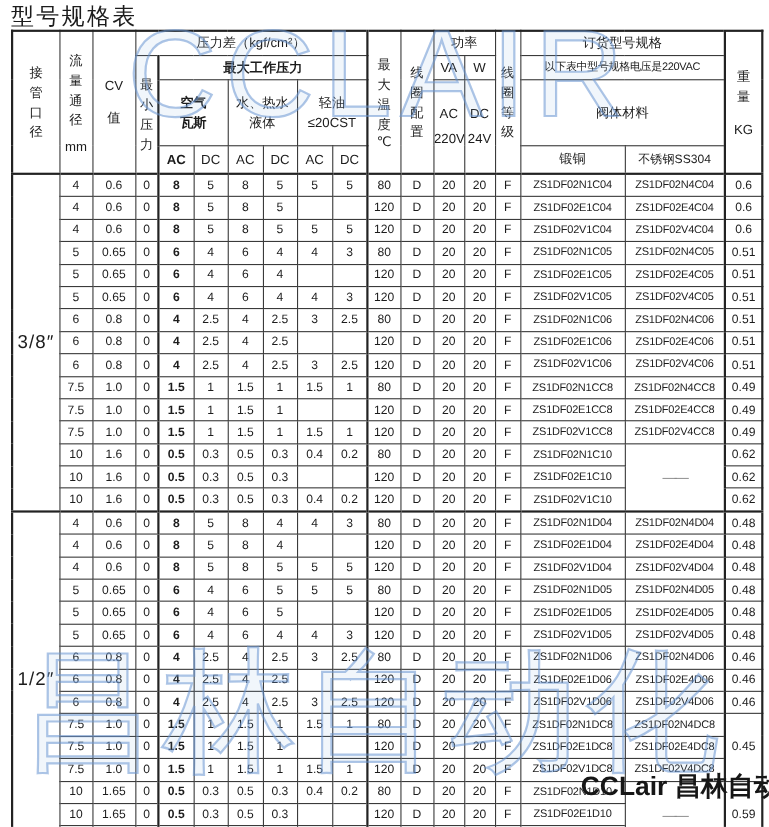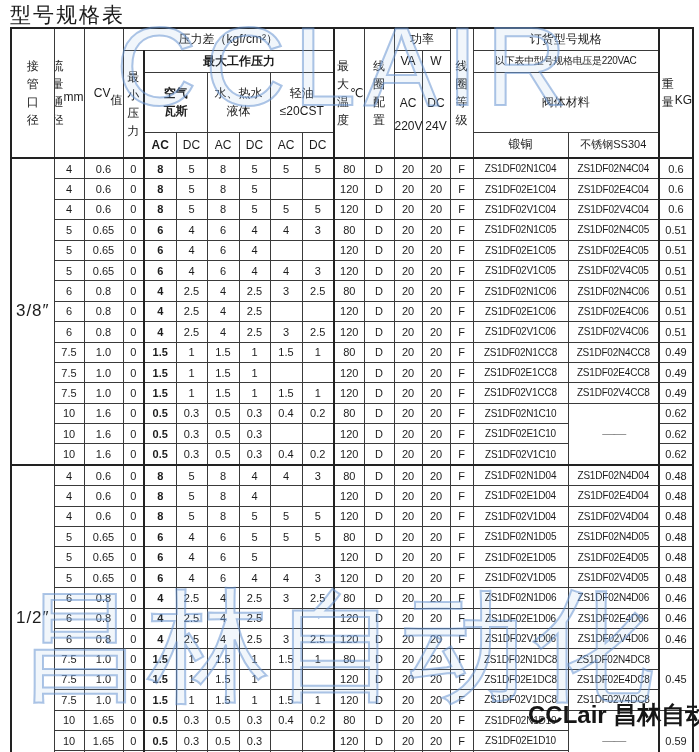--- a/index.html
+++ b/index.html
@@ -23,21 +23,21 @@
   }
   thead td{font-size:12px;}
   tr.h1{height:22px;} tr.h2{height:22px;} tr.h3{height:60px;} tr.h4{height:26px;}
   tbody td{height:19.4px;}
   tbody tr:first-child td{border-top:2px solid #222;}
   tr.group-start td{border-top:2px solid #222;}
   .bl1{border-left:2px solid #222;font-weight:bold;}
   .bl2{border-left:2px solid #222;}
   
   .vs{display:inline-block;width:1.15em;word-break:break-all;line-height:1.5;font-size:12px;}
-  .vwrap{display:flex;flex-direction:row;align-items:center;justify-content:flex-end;}
+  .vwrap{display:flex;flex-direction:column;align-items:center;justify-content:flex-end;}
   .gap8{margin-top:8px;} .gap14{margin-top:14px;}
   .c-group{font-size:17px;letter-spacing:1px;text-align:center;}
   .c-model{font-size:10px;letter-spacing:-0.2px;}
   .dash{color:#8a8a8a;font-size:13px;letter-spacing:-2px;}
   .note{font-size:10px;letter-spacing:-0.3px;margin-left:24px;}
   .media div{line-height:1;margin:6px 0;}
   .acdcv div{line-height:1.9;}
   .ss-head{font-size:11px;margin-left:13px;}
   
   .wm{

